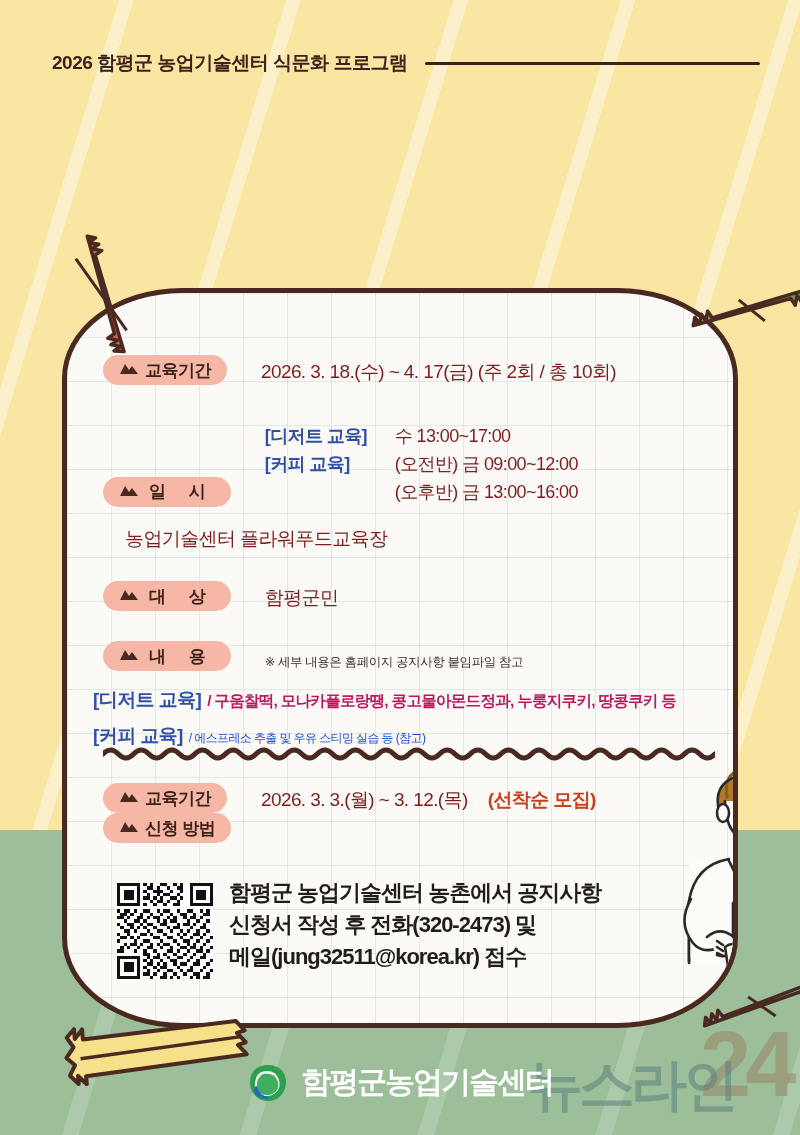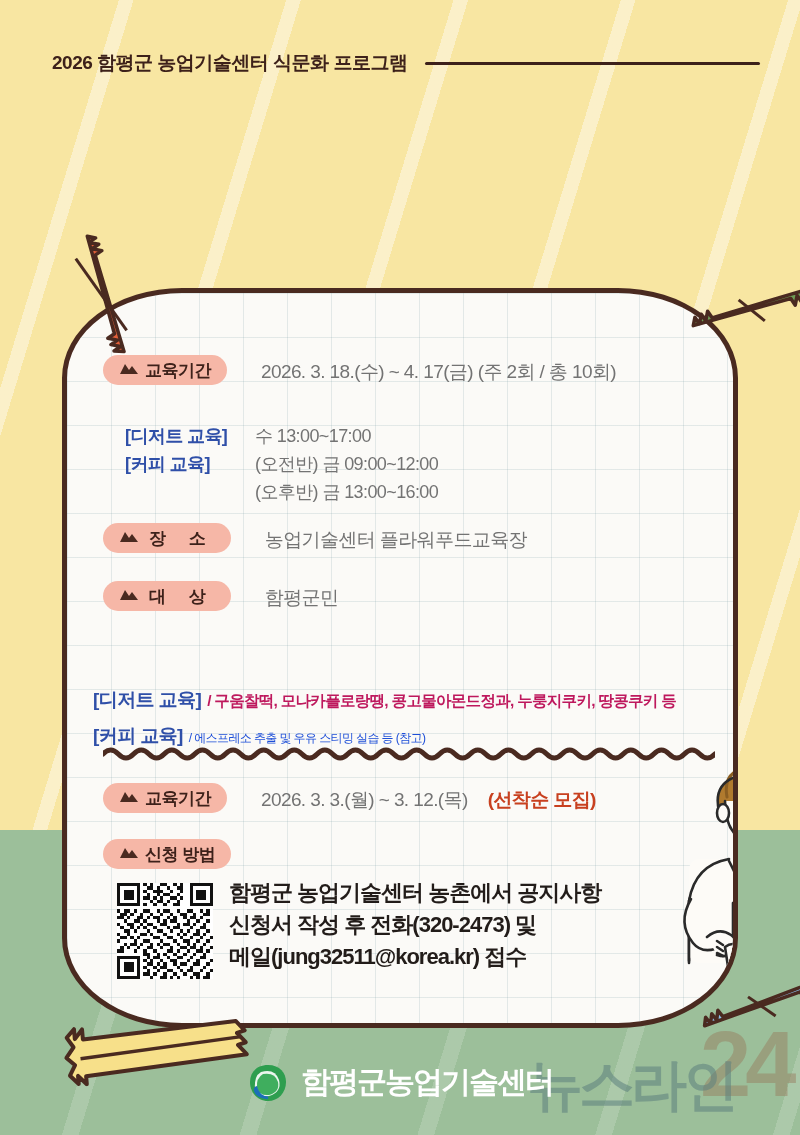--- a/index.html
+++ b/index.html
@@ -55,21 +55,21 @@
   .tapeD{left:700px;top:978px;transform:rotate(-38deg);}
 
   .tape-shape{position:absolute;width:124px;height:54px;}
   .tape-shape svg{display:block;}
   .row{position:absolute;display:flex;align-items:flex-end;gap:12px;}
   .pill{display:inline-flex;align-items:center;justify-content:center;gap:6px;
     background:#F6B7A7;border-radius:22px;height:30px;padding:0 16px;min-width:112px;box-sizing:border-box;}
   .pill .mt{flex:0 0 auto;}
   .pill .lbl{font-size:17px;font-weight:bold;color:#3D211A;letter-spacing:-.5px;white-space:nowrap;}
   .pill .lbl.sp{letter-spacing:9px;padding-left:4px;}
-  .val{font-size:18px;color:#737373;letter-spacing:-.6px;white-space:nowrap;}
+  .val{font-size:18px;color:#7f1d1d;letter-spacing:-.6px;white-space:nowrap;}
   .val.big{font-size:19px;}
   .tag{color:#2F4FA8;font-weight:bold;font-size:18px;letter-spacing:-.6px;}
   .red{color:#C8401F;font-weight:bold;}
   .note{font-size:12.5px;color:#3D3028;letter-spacing:-.4px;}
 
   .wave{position:absolute;left:36px;top:452px;width:612px;height:16px;}
 
   
   .qr{position:absolute;left:50px;top:590px;width:96px;height:96px;background:#fff;}
   .qr svg{display:block;}
@@ -112,60 +112,71 @@
           <svg width="20" height="13" viewBox="0 0 20 13">
               <path d="M1 12 L6 2 L10 8 L13 4 L19 12 Z" fill="#4A2A20"></path>
             </svg>
         </span>
         <span class="lbl">교육기간</span>
       </span>
       <span class="val big" style="margin-left:22px;margin-top:3px;">2026. 3. 18.(수) ~ 4. 17(금)  (주 2회 / 총 10회)</span>
     </div>
 
     <div class="row" style="left:36px;top:128px;">
+      <span class="pill">
+        <span class="mt">
+          <svg width="20" height="13" viewBox="0 0 20 13">
+              <path d="M1 12 L6 2 L10 8 L13 4 L19 12 Z" fill="#4A2A20"></path>
+            </svg>
+        </span>
+        <span class="lbl sp">일     시</span>
+      </span>
       <span style="margin-left:22px;margin-top:2px;display:block;">
         <div style="display:flex;gap:18px;line-height:1.55;">
           <span class="tag" style="width:112px;">[디저트 교육]</span>
           <span class="val">수 13:00~17:00</span>
         </div>
         <div style="display:flex;gap:18px;line-height:1.55;">
           <span class="tag" style="width:112px;">[커피 교육]</span>
           <span class="val">(오전반) 금 09:00~12:00</span>
         </div>
         <div style="display:flex;gap:18px;line-height:1.55;">
           <span class="tag" style="width:112px;"></span>
           <span class="val">(오후반) 금 13:00~16:00</span>
         </div>
       </span>
     </div>
 
     <div class="row" style="left:36px;top:230px;">
-      <span class="pill">
-        <span class="mt">
-          <svg width="20" height="13" viewBox="0 0 20 13">
-              <path d="M1 12 L6 2 L10 8 L13 4 L19 12 Z" fill="#4A2A20"></path>
-            </svg>
-        </span>
-        <span class="lbl sp">장     소</span>
-      </span>
       <span class="val big" style="margin-left:22px;margin-top:3px;">농업기술센터 플라워푸드교육장</span>
     </div>
 
     <div class="row" style="left:36px;top:288px;">
       <span class="pill">
         <span class="mt">
           <svg width="20" height="13" viewBox="0 0 20 13">
               <path d="M1 12 L6 2 L10 8 L13 4 L19 12 Z" fill="#4A2A20"></path>
             </svg>
         </span>
         <span class="lbl sp">대     상</span>
       </span>
       <span class="val big" style="margin-left:22px;margin-top:3px;">함평군민</span>
     </div>
 
+    <div class="row" style="left:36px;top:348px;">
+      <span class="pill">
+        <span class="mt">
+          <svg width="20" height="13" viewBox="0 0 20 13">
+              <path d="M1 12 L6 2 L10 8 L13 4 L19 12 Z" fill="#4A2A20"></path>
+            </svg>
+        </span>
+        <span class="lbl sp">내     용</span>
+      </span>
+      <span class="note" style="margin-left:22px;margin-top:8px;">※ 세부 내용은 홈페이지 공지사항 붙임파일 참고</span>
+    </div>
 
     <div style="position:absolute;left:26px;top:394px;display:flex;align-items:baseline;gap:6px;">
       <span class="tag" style="font-size:19px;">[디저트 교육]</span>
       <span style="font-size:15.5px;color:#be185d;letter-spacing:-.7px;font-weight:bold;">/ 구움찰떡, 모나카플로랑땡, 콩고물아몬드정과, 누룽지쿠키, 땅콩쿠키 등</span>
     </div>
 
     <div style="position:absolute;left:26px;top:430px;display:flex;align-items:baseline;gap:6px;">
       <span class="tag" style="font-size:19px;">[커피 교육]</span>
       <span style="font-size:12px;color:#1d4ed8;letter-spacing:-.6px;">/ 에스프레소 추출 및 우유 스티밍 실습 등 (참고)</span>
     </div>
@@ -182,21 +193,21 @@
           <svg width="20" height="13" viewBox="0 0 20 13">
               <path d="M1 12 L6 2 L10 8 L13 4 L19 12 Z" fill="#4A2A20"></path>
             </svg>
         </span>
         <span class="lbl">교육기간</span>
       </span>
       <span class="val big" style="margin-left:22px;margin-top:3px;">2026. 3. 3.(월) ~ 3. 12.(목)</span>
       <span class="val big red" style="margin-left:8px;margin-top:3px;">(선착순 모집)</span>
     </div>
 
-    <div class="row" style="left:36px;top:546px;">
+    <div class="row" style="left:36px;top:520px;">
       <span class="pill">
         <span class="mt">
           <svg width="20" height="13" viewBox="0 0 20 13">
               <path d="M1 12 L6 2 L10 8 L13 4 L19 12 Z" fill="#4A2A20"></path>
             </svg>
         </span>
         <span class="lbl">신청 방법</span>
       </span>
     </div>
 

